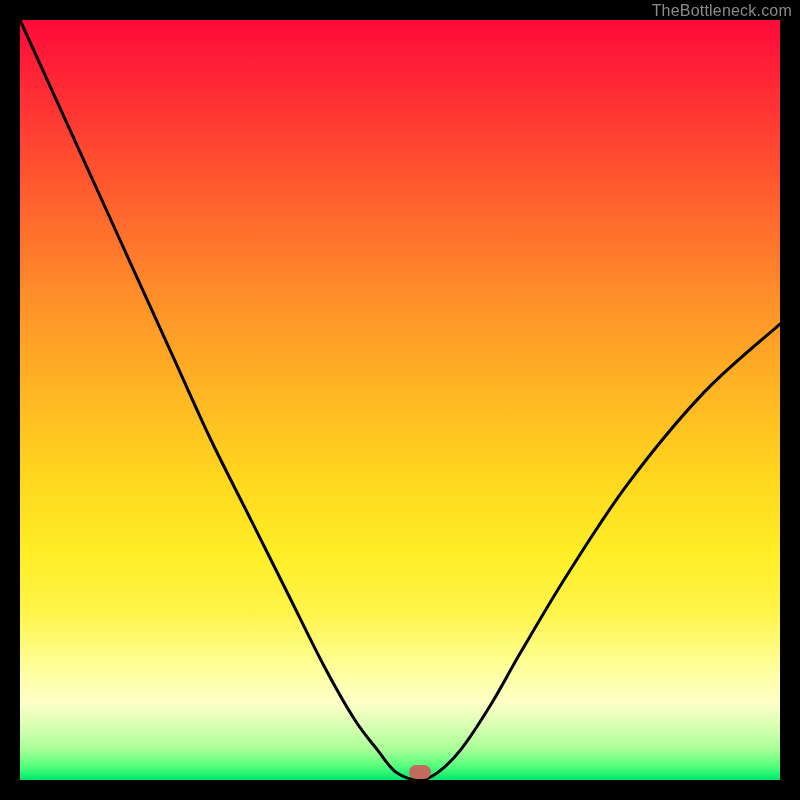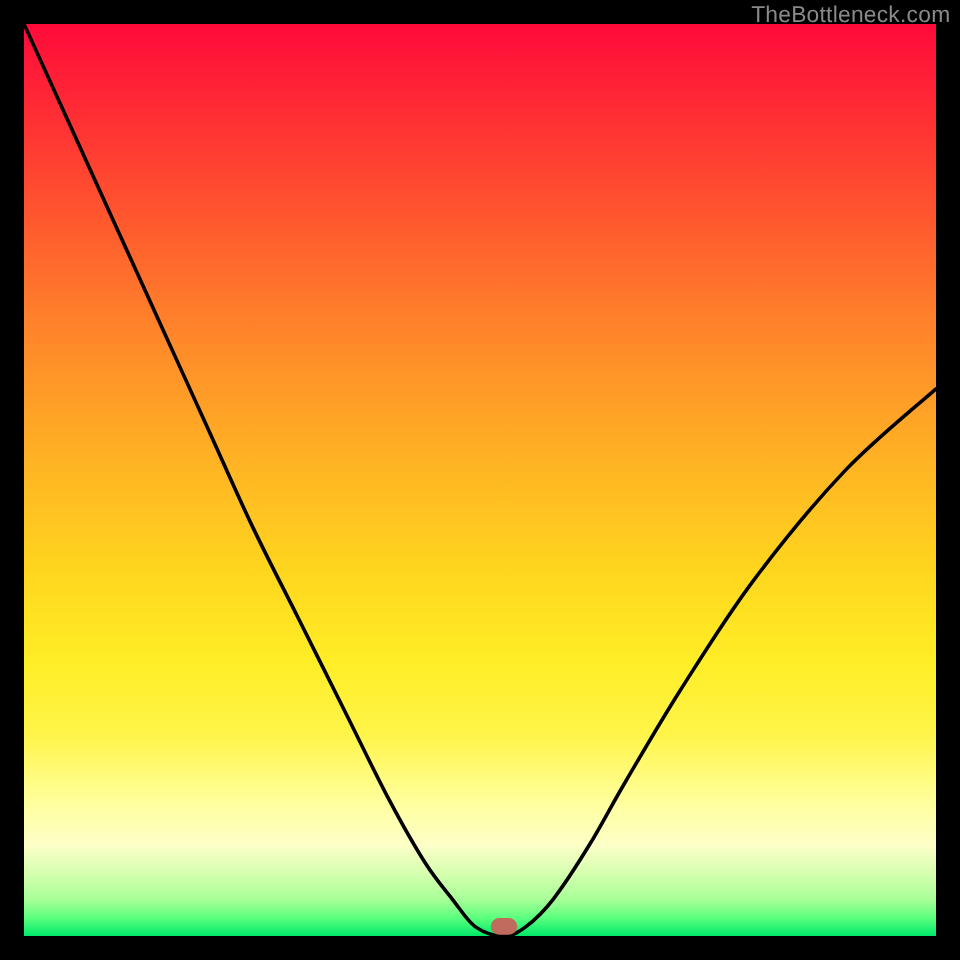--- a/index.html
+++ b/index.html
@@ -56,21 +56,21 @@
     height: 14px;
     border-radius: 7px;
     background: #c16a5e;
     transform: translate(-50%, -50%);
   }
   .watermark {
     position: absolute;
     top: 2px;
     right: 8px;
     color: #8a8a8a;
-    font-size: 19px;
+    font-size: 16px;
     font-weight: 500;
     letter-spacing: 0.2px;
     user-select: none;
   }
 </style>
 </head>
 <body>
 
 <div class="frame">
   <div class="watermark">TheBottleneck.com</div>

